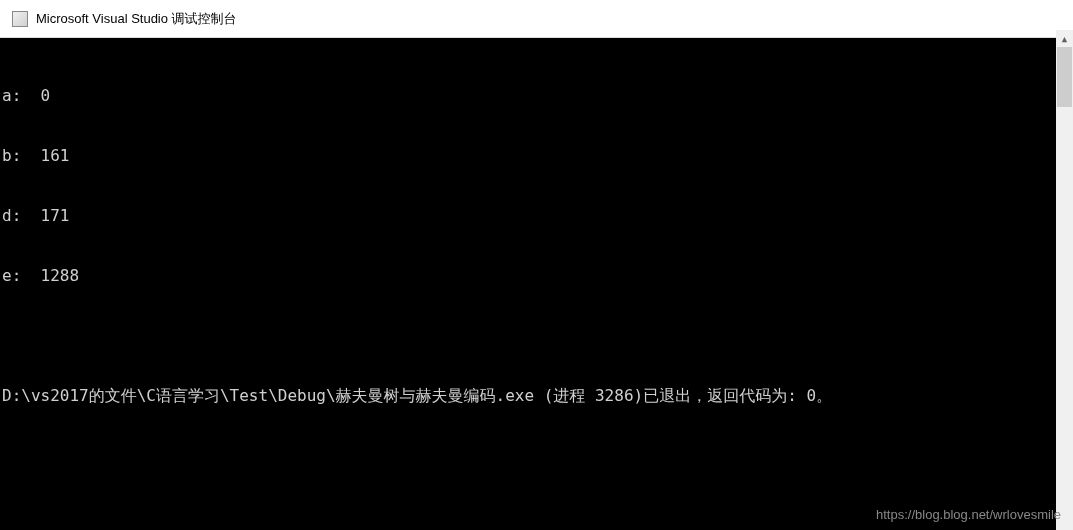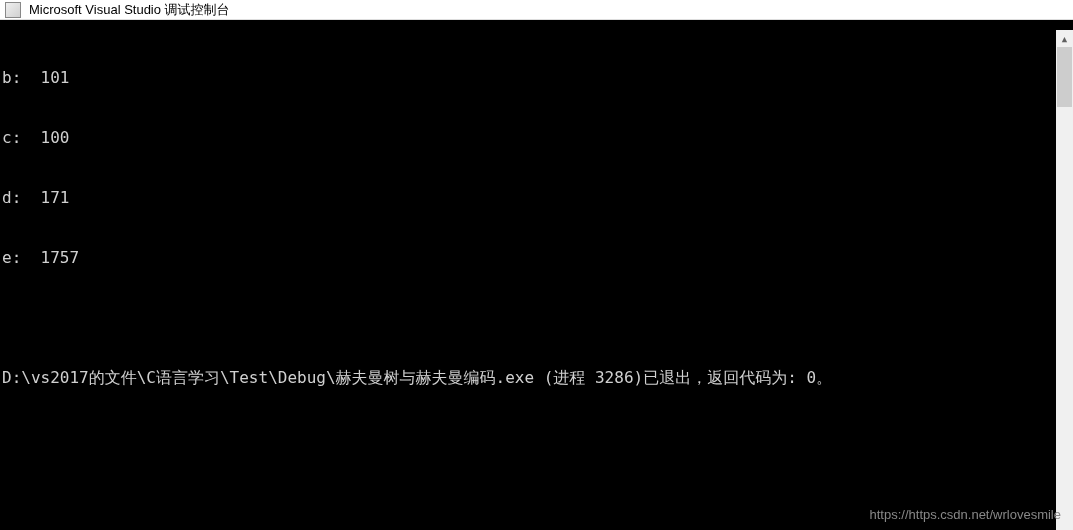--- a/index.html
+++ b/index.html
@@ -10,24 +10,24 @@
     body {
       width: 1073px;
       height: 530px;
       background: #000;
       font-family: "NSimSun", "SimSun", "Microsoft YaHei", monospace;
       overflow: hidden;
       position: relative;
     }
     .title-bar {
       background: #fff;
-      height: 20px;
+      height: 38px;
       display: flex;
       align-items: center;
-      padding: 0 5px;
+      padding: 0 12px;
       border-bottom: 1px solid #ddd;
     }
     .title-icon {
       width: 16px;
       height: 16px;
       margin-right: 8px;
       display: inline-block;
       border: 1px solid #888;
       background: linear-gradient(135deg, #f0f0f0 0%, #d0d0d0 100%);
     }
@@ -91,28 +91,28 @@
   </style>
 </head>
 <body>
 
 <div class="title-bar">
   <span class="title-icon"></span>
   <span class="title-text">Microsoft Visual Studio 调试控制台</span>
 </div>
 
 <div class="console-content">
-  <span class="output-line">b:  101</span>
-  <span class="output-line">c:  100</span>
+  <span class="output-line">a:  0</span>
+  <span class="output-line">b:  161</span>
   <span class="output-line">d:  171</span>
-  <span class="output-line">e:  1757</span>
+  <span class="output-line">e:  1288</span>
   <div class="blank-line"></div>
   <span class="output-line">D:\vs2017的文件\C语言学习\Test\Debug\赫夫曼树与赫夫曼编码.exe (进程 3286)已退出，返回代码为: 0。</span>
   
   
 </div>
 
 <div class="scrollbar-track">
   <div class="scrollbar-arrow up">▲</div>
   <div class="scrollbar-thumb"></div>
 </div>
 
-<div class="watermark">https://https.csdn.net/wrlovesmile</div>
+<div class="watermark">https://blog.blog.net/wrlovesmile</div>
 
 </body></html>

